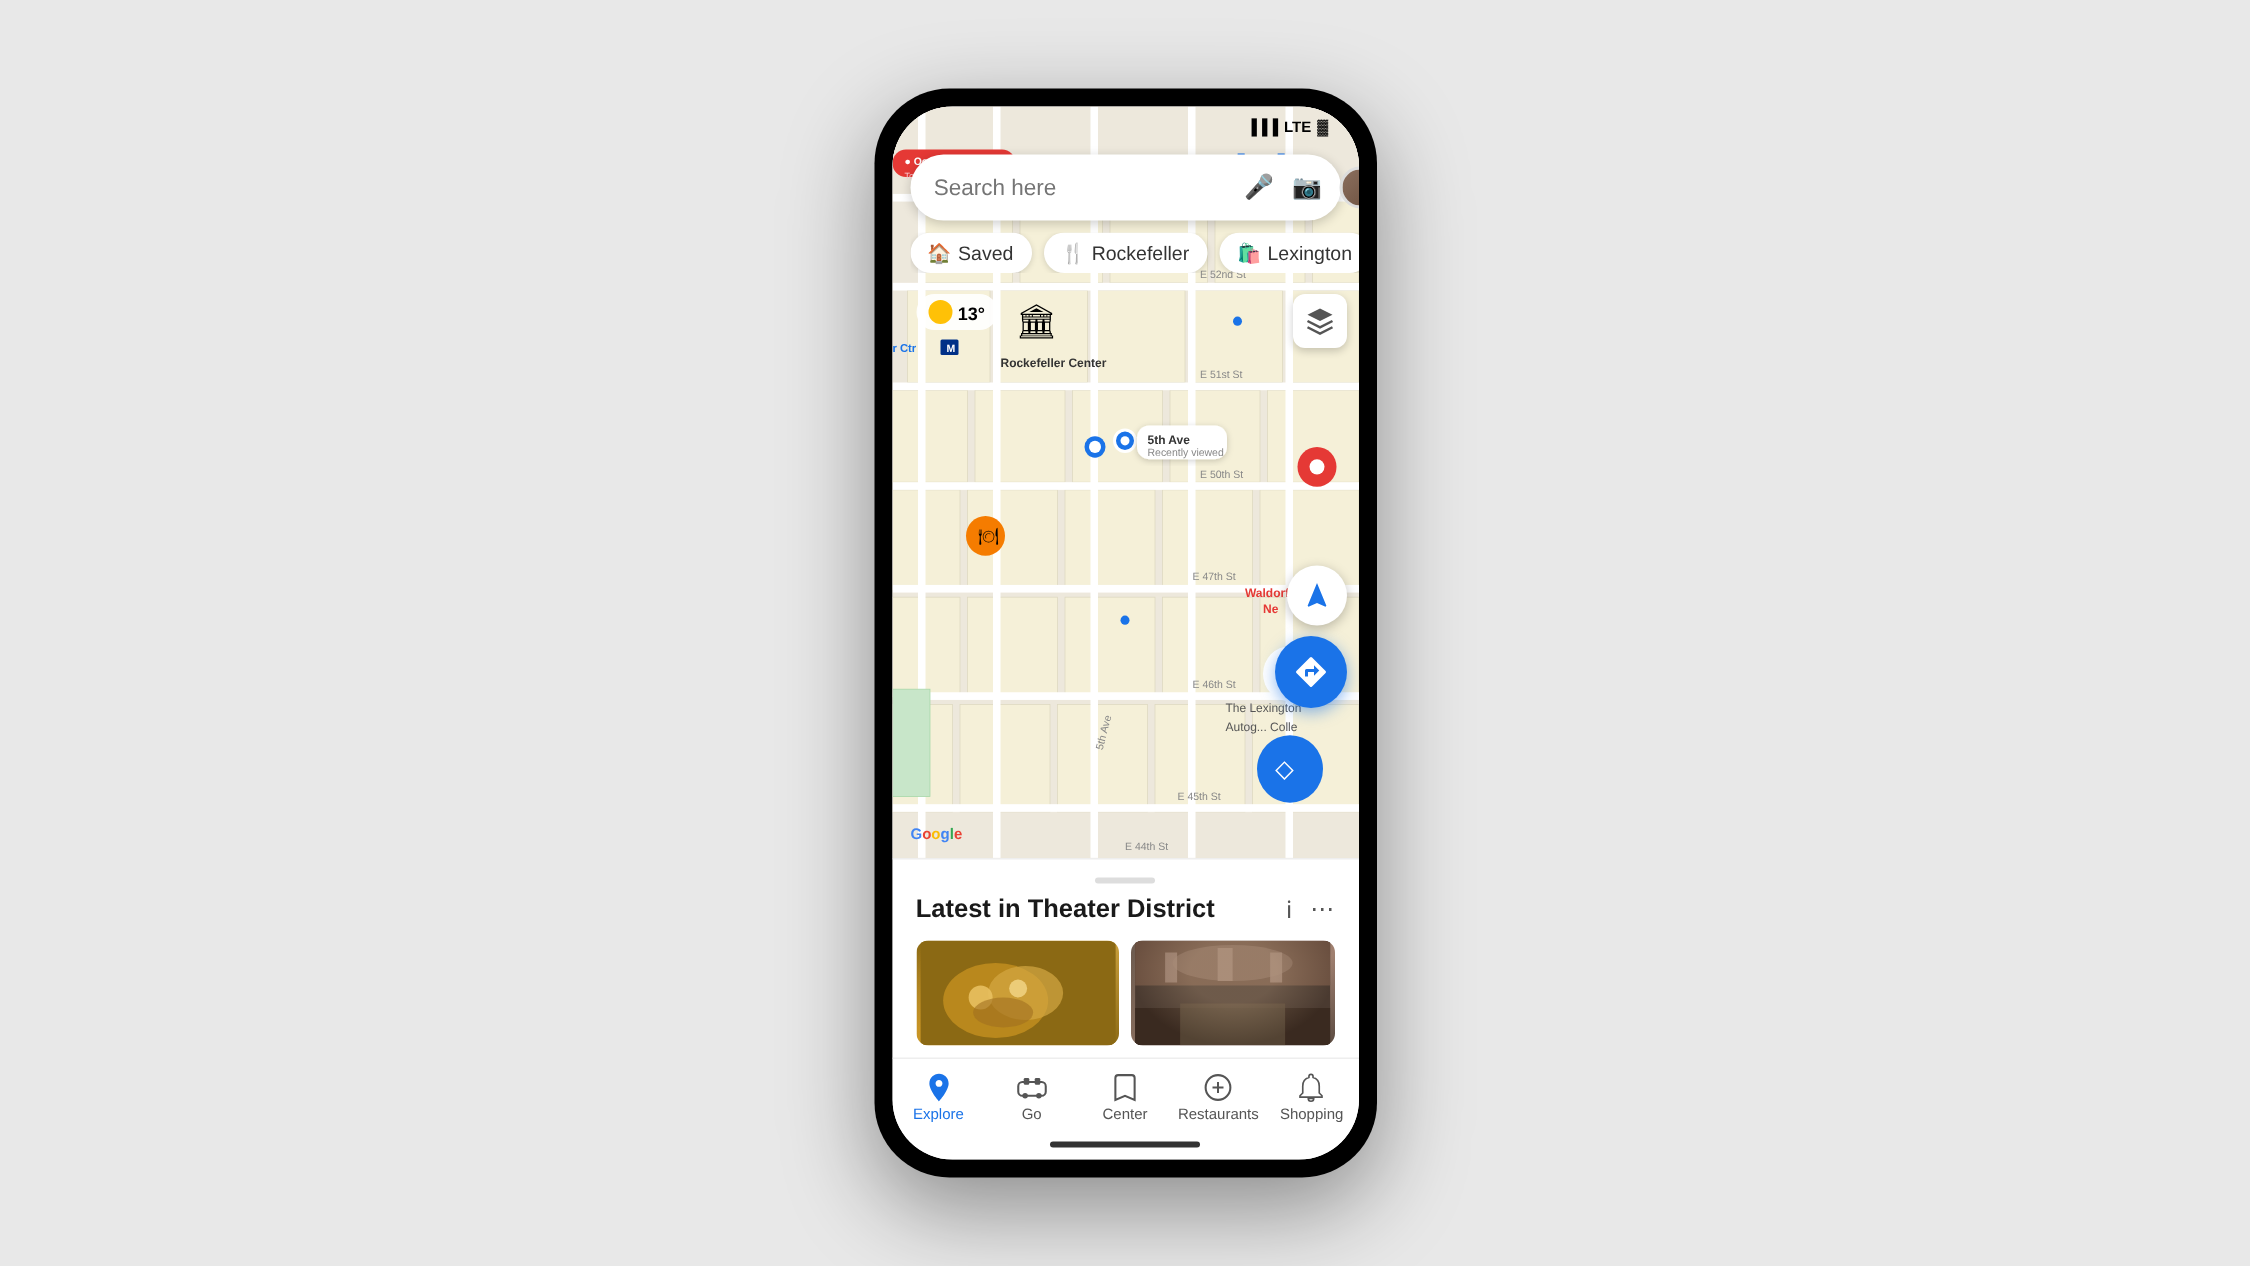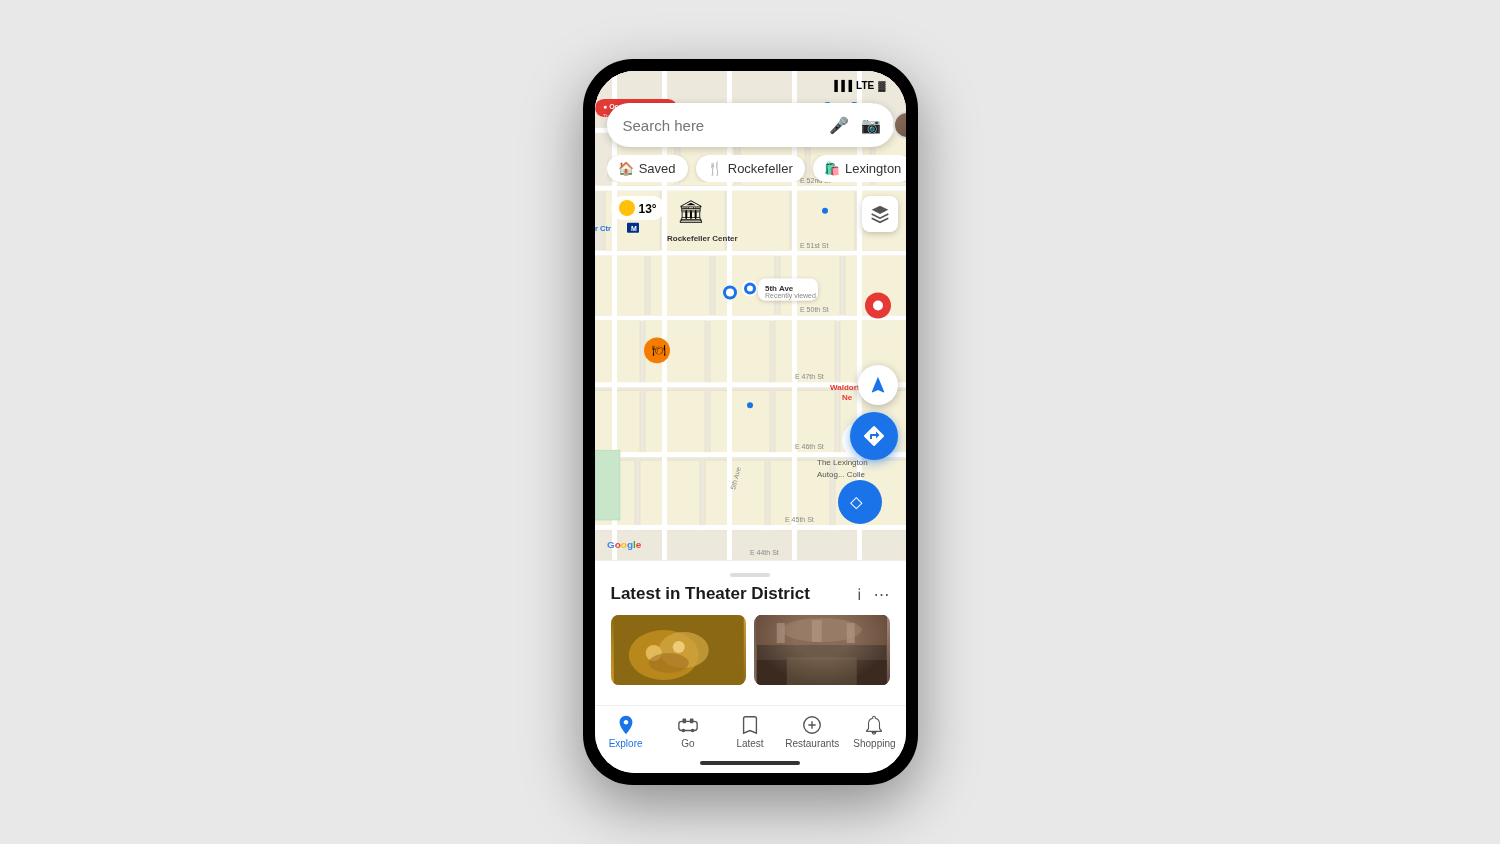--- a/index.html
+++ b/index.html
@@ -256,21 +256,20 @@
     }
 
     
     .bottom-nav {
       display: flex;
       justify-content: space-around;
       align-items: flex-end;
       padding: 8px 0 4px;
       background: #fff;
       border-top: 1px solid #eee;
-      margin-top: 12px;
     }
     .nav-item {
       display: flex;
       flex-direction: column;
       align-items: center;
       gap: 2px;
       cursor: pointer;
       flex: 1;
     }
     .nav-item-label {
@@ -562,21 +561,21 @@
           <circle cx="17" cy="18" r="2" fill="#555"></circle>
           <rect x="6" y="5" width="4" height="5" rx="1" fill="#555"></rect>
           <rect x="14" y="5" width="4" height="5" rx="1" fill="#555"></rect>
         </svg>
         <span class="nav-item-label">Go</span>
       </div>
       <div class="nav-item">
         <svg width="22" height="22" viewBox="0 0 24 24">
           <path d="M17 3H7c-1.1 0-2 .9-2 2v16l7-3 7 3V5c0-1.1-.9-2-2-2z" fill="none" stroke="#555" stroke-width="1.5"></path>
         </svg>
-        <span class="nav-item-label">Latest</span>
+        <span class="nav-item-label">Center</span>
       </div>
       <div class="nav-item">
         <svg width="22" height="22" viewBox="0 0 24 24">
           <circle cx="12" cy="12" r="9" fill="none" stroke="#555" stroke-width="1.5"></circle>
           <path d="M12 8v8M8 12h8" stroke="#555" stroke-width="1.5"></path>
         </svg>
         <span class="nav-item-label">Restaurants</span>
       </div>
       <div class="nav-item">
         <svg width="22" height="22" viewBox="0 0 24 24">

